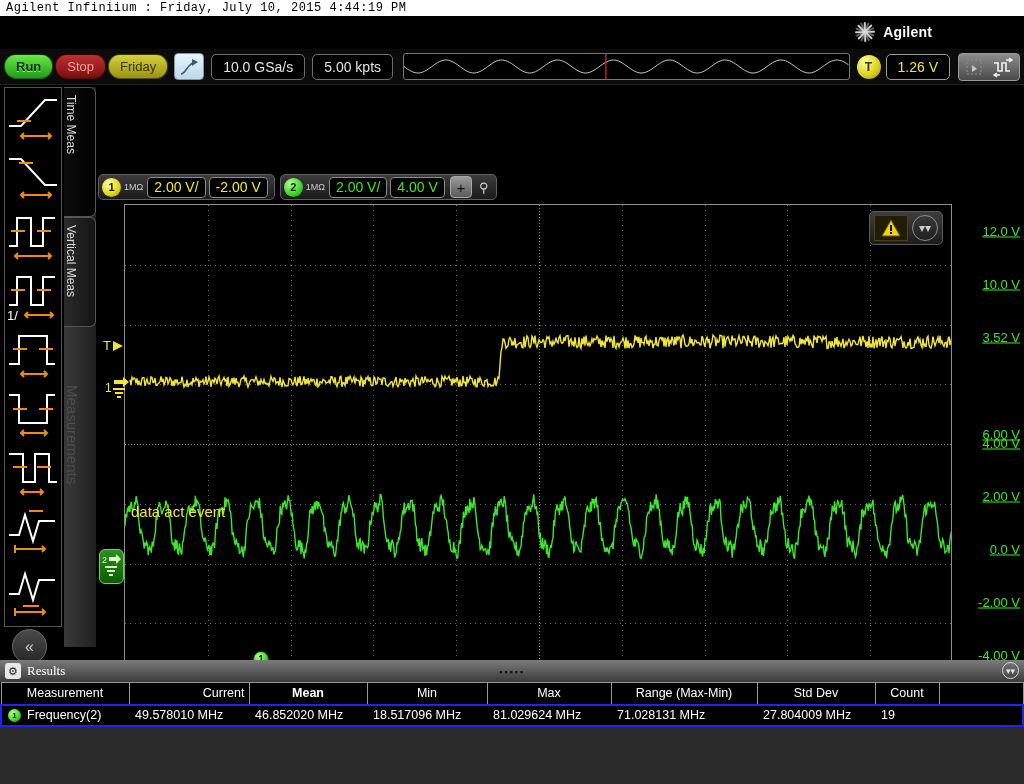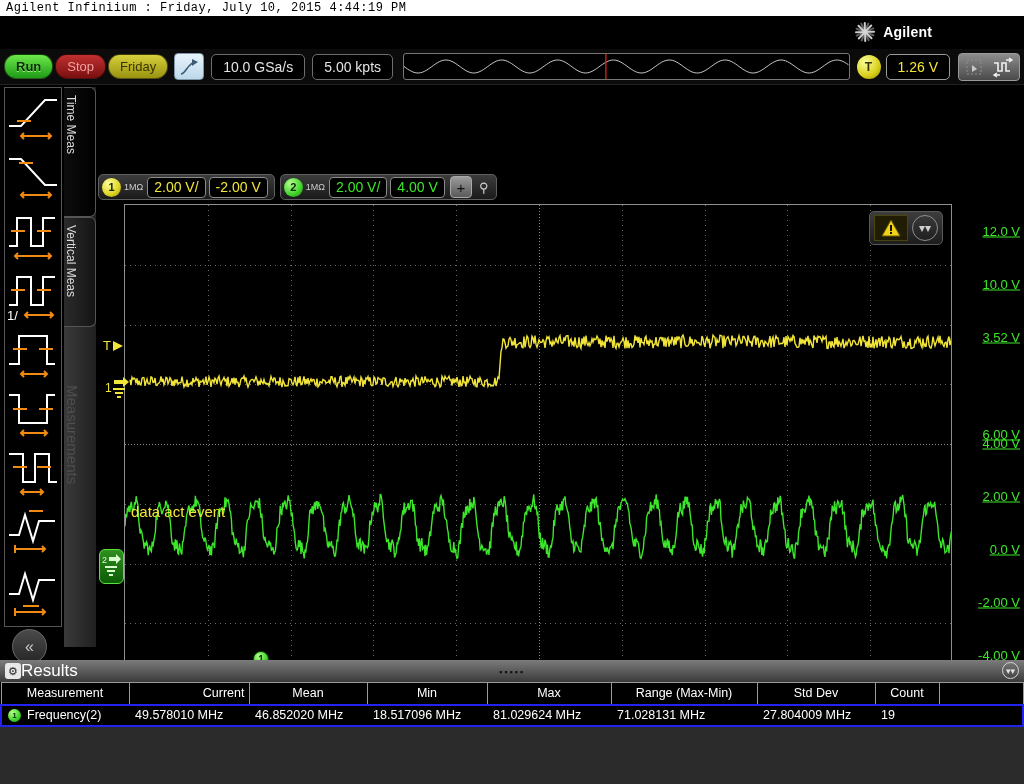--- a/index.html
+++ b/index.html
@@ -163,21 +163,21 @@
       background:radial-gradient(circle at 35% 30%,#dedede,#8a8a8a 60%,#4a4a4a);
       display:flex;align-items:center;justify-content:center;}
   #pin-h{ margin-left:8px; color:#cfcfcf; font-size:13px;}
 
   
   #results{ position:absolute; left:0; top:660px; width:1024px; height:124px; background:#2b2b2b;}
   #results-header{ height:22px; background:linear-gradient(#7c7c7c,#3a3a3a);
       display:flex; align-items:center; padding:0 5px; position:relative;}
   #results-gear{ width:16px;height:16px; background:#e8e8e8; border-radius:3px;
       display:flex;align-items:center;justify-content:center; color:#222; font-size:11px;}
-  #results-title{ font-size:17px; color:#fff; }
+  #results-title{ font-size:13px; color:#fff; margin-left:6px;font-family:Liberation Serif, serif;}
   #results-grip{ position:absolute; left:50%; top:7px; transform:translateX(-50%);
       font-size:9px; color:#111; letter-spacing:2px;}
   #results-collapse{ position:absolute; right:5px; top:2px; width:17px;height:17px;border-radius:50%;
       border:1px solid #d5d5d5; color:#e5e5e5; font-size:9px;
       display:flex;align-items:center;justify-content:center;}
   #rtable{ width:100%; border-collapse:collapse; font-size:12.5px; background:#000;}
   #rtable th{ background:#000; color:#fff; font-weight:normal; height:22px;
       border:1px solid #9a9a9a; padding:0 4px;}
   #rtable td{ color:#fff; height:21px; padding:0 6px; background:#000;}
   #rtable tr.datarow td{ border-top:2px solid #2323f0; border-bottom:2px solid #2323f0;}
@@ -473,21 +473,21 @@
     <div id="results-gear">⚙</div>
     <div id="results-title">Results</div>
     <div id="results-grip">▪▪▪▪▪</div>
     <div id="results-collapse">▾▾</div>
   </div>
   <table id="rtable">
     <thead>
         <tr id="rhead">
           <th style="width: 128px;">Measurement</th>
           <th style="width: 120px; text-align: right;">Current</th>
-          <th style="width: 118px;">Mean</th>
+          <th style="width: 118px; font-weight: bold;">Mean</th>
           <th style="width: 120px;">Min</th>
           <th style="width: 124px;">Max</th>
           <th style="width: 146px;">Range (Max-Min)</th>
           <th style="width: 118px;">Std Dev</th>
           <th style="width: 64px;">Count</th>
           <th></th>
         </tr>
       </thead>
     <tbody id="rbody">
         <tr class="datarow">

